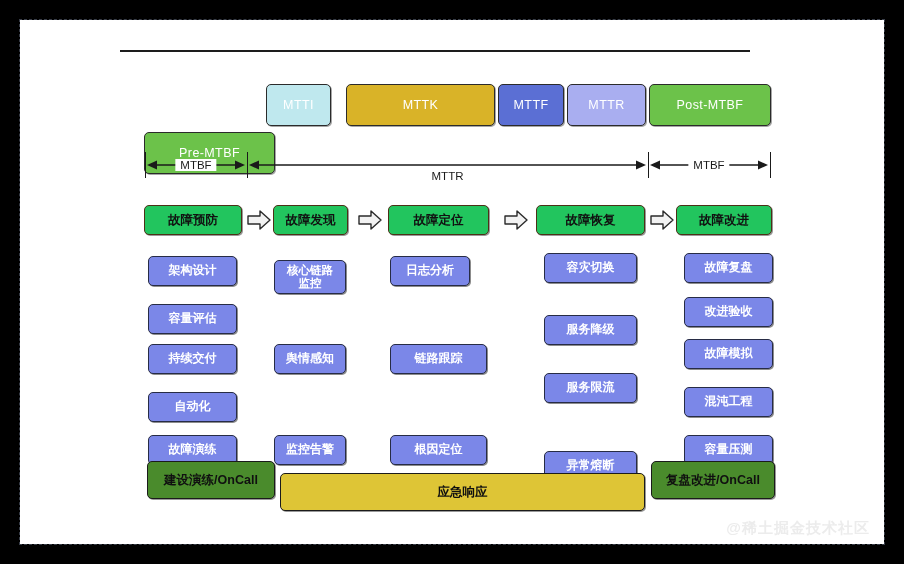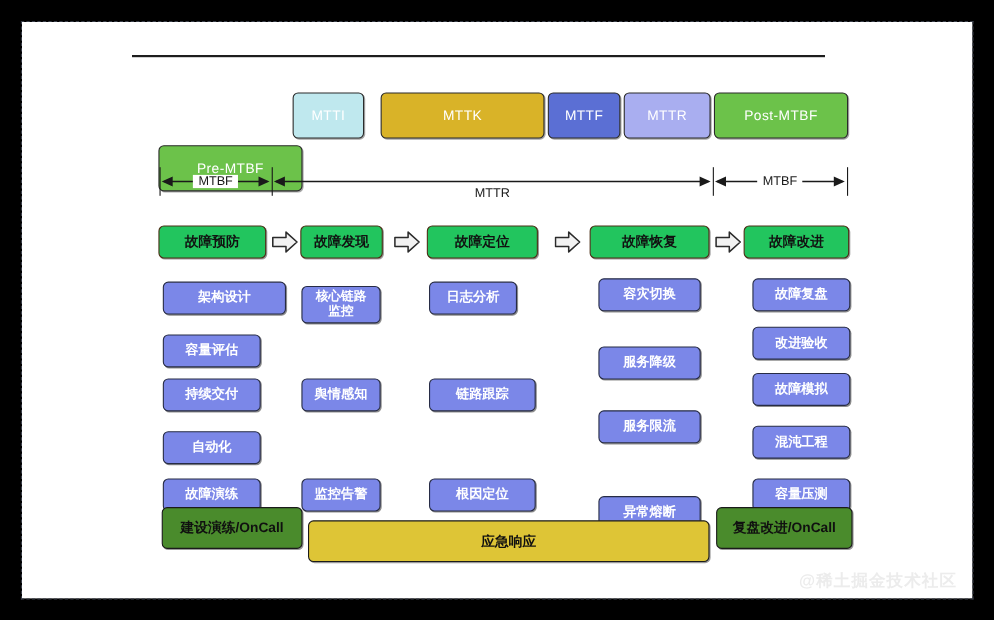--- a/index.html
+++ b/index.html
@@ -160,21 +160,21 @@
       </svg>
       <svg class="block-arrow" viewBox="0 0 24 22" style="left: 484px; top: 189px;">
         <path d="M1 7 L13 7 L13 2 L23 11 L13 20 L13 15 L1 15 Z" fill="#f2f2f2" stroke="#2b2b2b" stroke-width="1.4" stroke-linejoin="round"></path>
       </svg>
       <svg class="block-arrow" viewBox="0 0 24 22" style="left: 630px; top: 189px;">
         <path d="M1 7 L13 7 L13 2 L23 11 L13 20 L13 15 L1 15 Z" fill="#f2f2f2" stroke="#2b2b2b" stroke-width="1.4" stroke-linejoin="round"></path>
       </svg>
     </div>
 
   <div id="capabilities">
-      <div class="box cap" style="left: 128px; top: 236px; width: 112px; text-align: center;">架构设计</div>
+      <div class="box cap" style="left: 128px; top: 236px; width: 89px; text-align: center;">架构设计</div>
       <div class="box cap" style="left: 128px; top: 284px; width: 89px;">容量评估</div>
       <div class="box cap" style="left: 128px; top: 324px; width: 89px;">持续交付</div>
       <div class="box cap" style="left: 128px; top: 372px; width: 89px;">自动化</div>
       <div class="box cap" style="left: 128px; top: 415px; width: 89px;">故障演练</div>
       <div class="box cap tall" style="left: 254px; top: 240px; width: 72px;">核心链路
 监控</div>
       <div class="box cap" style="left: 254px; top: 324px; width: 72px;">舆情感知</div>
       <div class="box cap" style="left: 254px; top: 415px; width: 72px;">监控告警</div>
       <div class="box cap" style="left: 370px; top: 236px; width: 80px; text-align: center;">日志分析</div>
       <div class="box cap" style="left: 370px; top: 324px; width: 97px;">链路跟踪</div>

